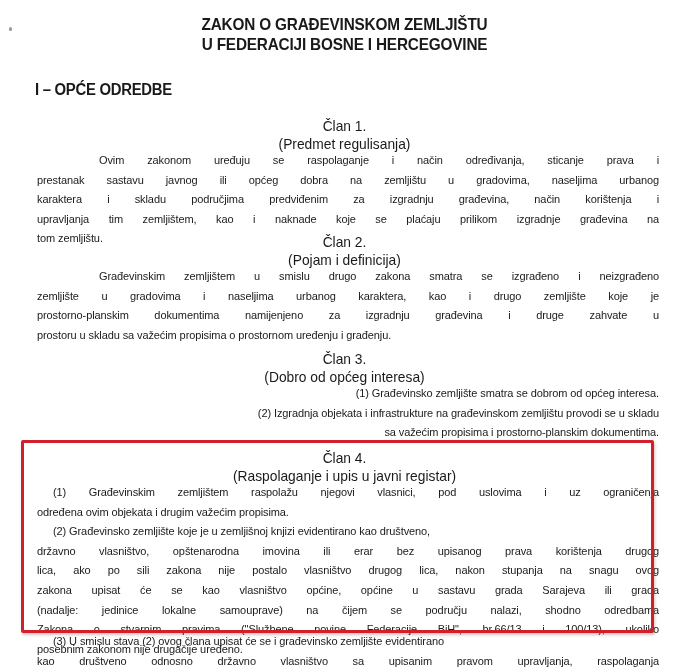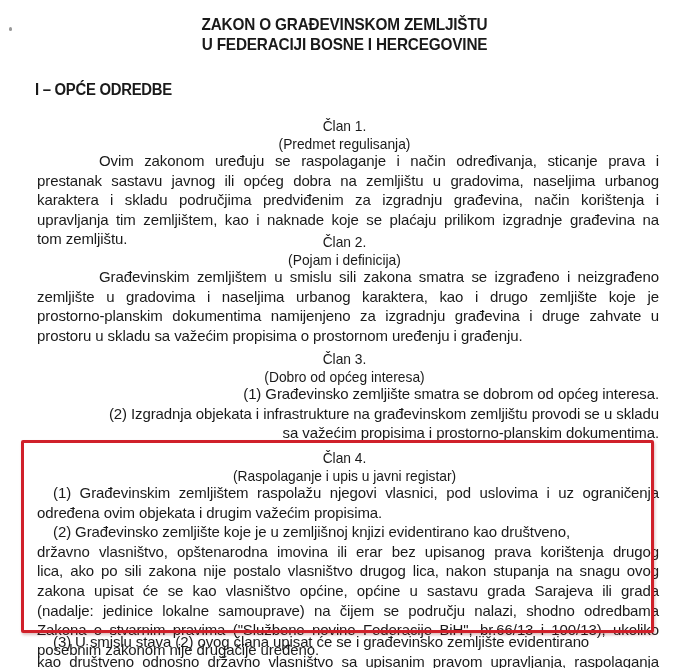--- a/index.html
+++ b/index.html
@@ -51,21 +51,21 @@
       width: 689px;
       text-align: center;
       font-size: 15px;
       line-height: 19px;
       transform: scaleX(0.92);
     }
     .para {
       position: absolute;
       left: 37px;
       width: 622px;
-      font-size: 15px;
+      font-size: 11px;
       line-height: 19.6px;
       text-align: justify;
       letter-spacing: -0.1px;
     }
     .para.ragged { text-align: right; }
     .line {
       display: block;
       white-space: nowrap;
       transform-origin: left center;
     }
@@ -113,21 +113,21 @@
     <span class="line just indent">Ovim zakonom uređuju se raspolaganje i način određivanja, sticanje prava i</span>
     <span class="line just">prestanak sastavu javnog ili općeg dobra na zemljištu u gradovima, naseljima urbanog</span>
     <span class="line just">karaktera i skladu područjima predviđenim za izgradnju građevina, način korištenja i</span>
     <span class="line just">upravljanja tim zemljištem, kao i naknade koje se plaćaju prilikom izgradnje građevina na</span>
     <span class="line">tom zemljištu.</span>
   </div>
 
   <div class="center" style="top:232px">Član 2.</div>
   <div class="center" style="top:250px">(Pojam i definicija)</div>
   <div class="para" style="top:267px">
-    <span class="line just indent">Građevinskim zemljištem u smislu sili zakona smatra se izgrađeno i neizgrađeno</span>
+    <span class="line just indent">Građevinskim zemljištem u smislu drugo zakona smatra se izgrađeno i neizgrađeno</span>
     <span class="line just">zemljište u gradovima i naseljima urbanog karaktera, kao i drugo zemljište koje je</span>
     <span class="line just">prostorno-planskim dokumentima namijenjeno za izgradnju građevina i druge zahvate u</span>
     <span class="line">prostoru u skladu sa važećim propisima o prostornom uređenju i građenju.</span>
   </div>
 
   <div class="center" style="top:349px">Član 3.</div>
   <div class="center" style="top:367px">(Dobro od općeg interesa)</div>
   <div class="para ragged" style="top:384px">
     <span class="line indent-sm">(1) Građevinsko zemljište smatra se dobrom od općeg interesa.</span>
     <span class="line indent-sm">(2) Izgradnja objekata i infrastrukture na građevinskom zemljištu provodi se u skladu</span>

